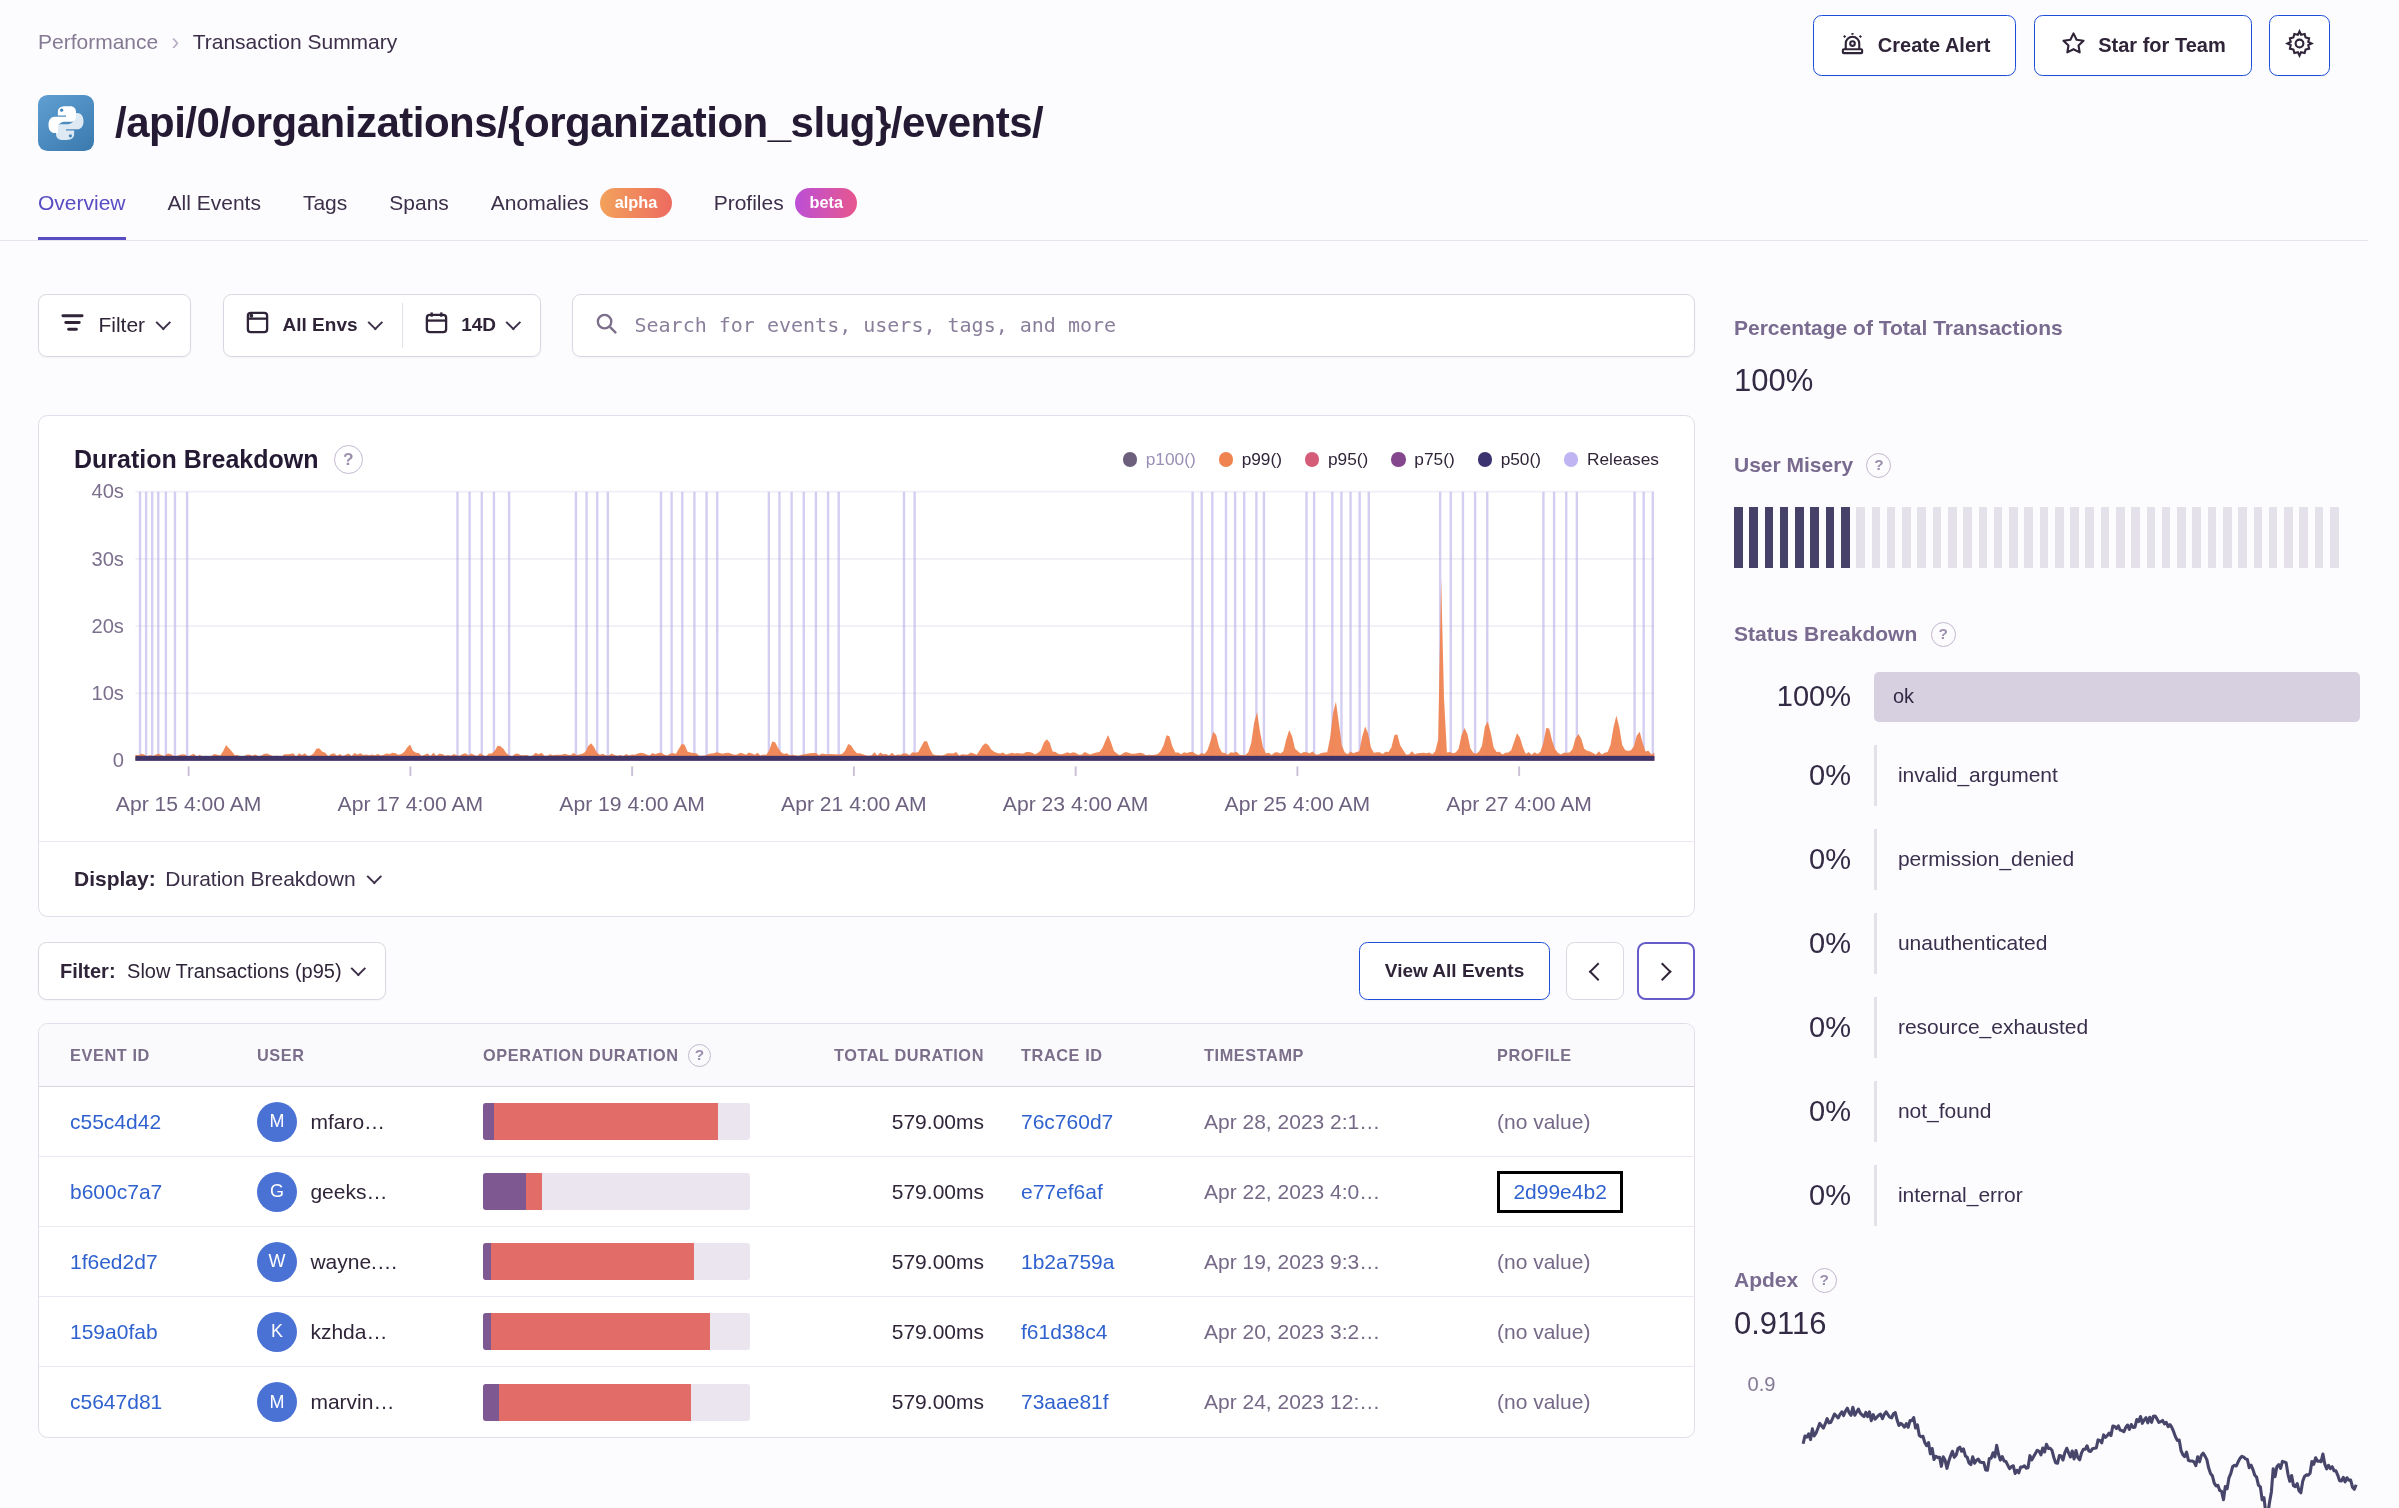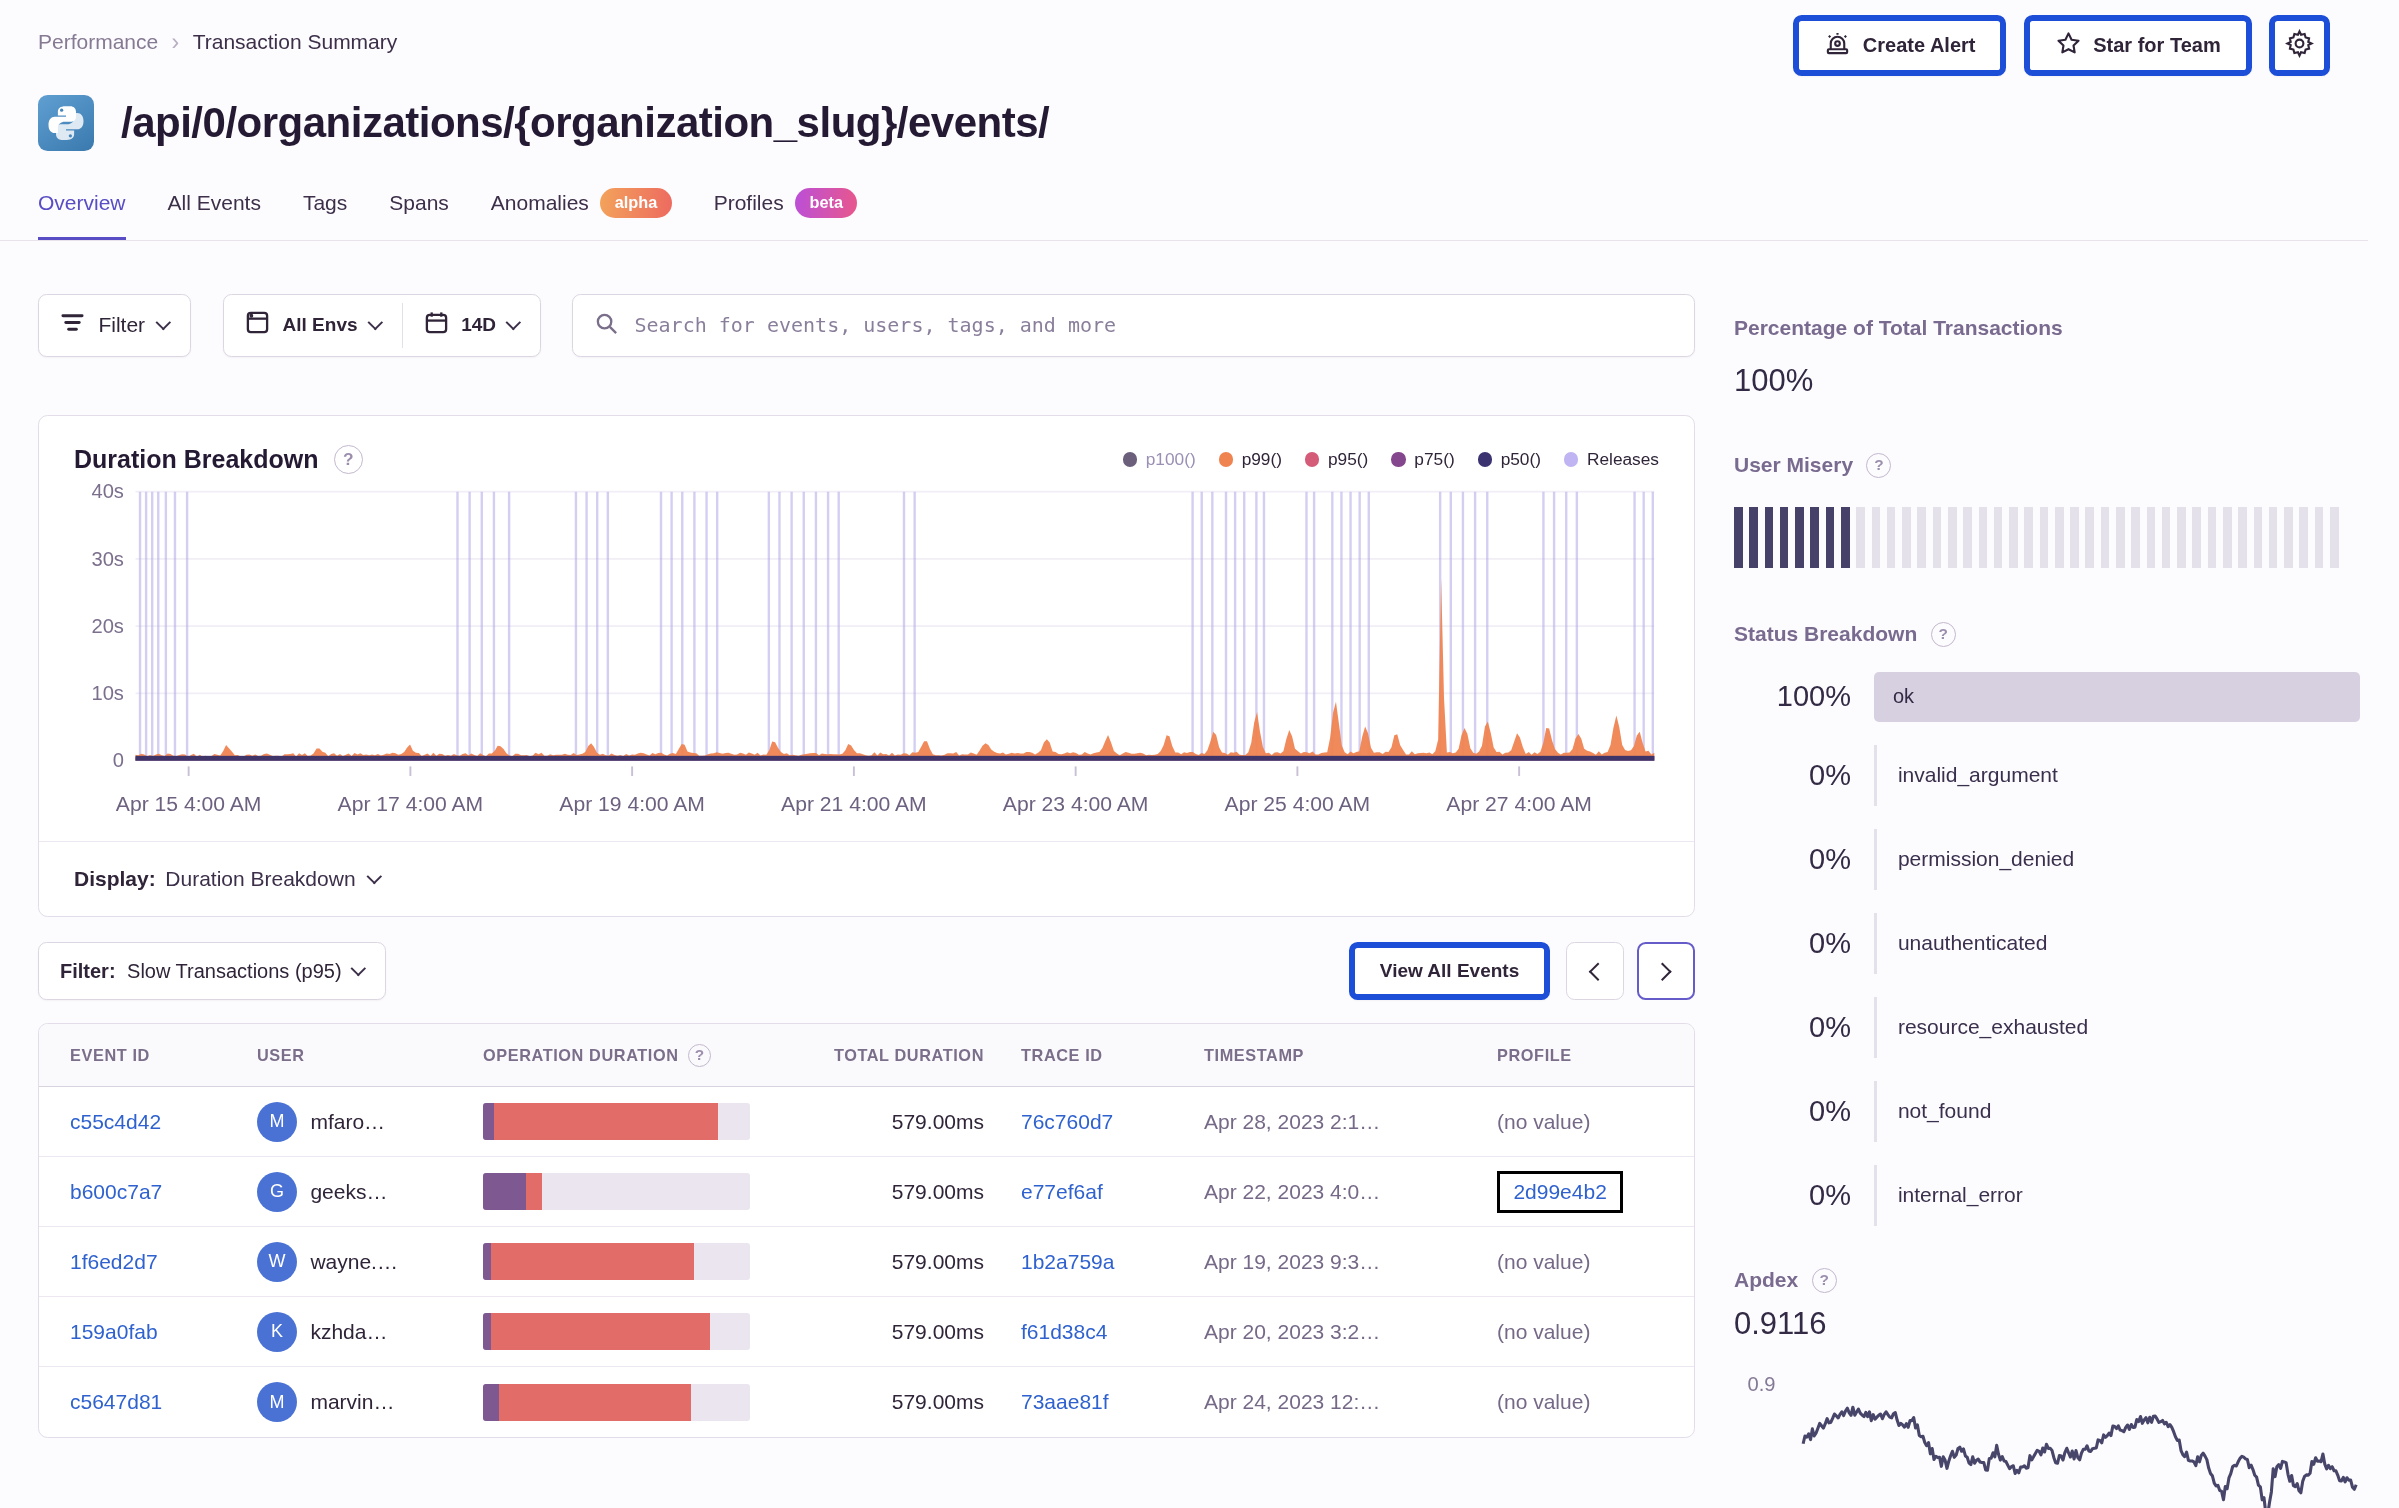--- a/index.html
+++ b/index.html
@@ -8,27 +8,27 @@
   .page { position:relative; width:2368px; height:1508px; overflow:hidden; background:#fcfbfd; }
 
   
   .topbar { display:flex; justify-content:space-between; align-items:flex-start; padding:15.4px 38px 0 38px; }
   .breadcrumb { display:flex; align-items:center; gap:13.4px; font-size:21px; margin-top:13.4px; }
   .crumb-root { color:#857a93; }
   .crumb-sep { color:#b7aec4; font-size:23px; }
   .crumb-current { color:#3c2f49; }
   .actions { display:flex; gap:17.3px; }
   .btn { display:flex; align-items:center; gap:11.5px; height:61px; padding:0 25px; background:#fff;
-         border:6px solid #1d4ed8; border-radius:8.6px; font-size:20px; font-weight:700; color:#2f2438;
+         border:1px solid #1d4ed8; border-radius:8.6px; font-size:20px; font-weight:700; color:#2f2438;
          box-shadow:0 1px 1.9px rgba(40,30,60,.04); cursor:pointer; }
   .btn.icon-only { width:61px; padding:0; justify-content:center; }
   .btn svg { flex:0 0 auto; }
 
   
-  .titlebar { display:flex; align-items:center; gap:27px; padding:19px 38px 0 38px; }
+  .titlebar { display:flex; align-items:center; gap:21px; padding:19px 38px 0 38px; }
   .proj-icon { width:56px; height:56px; border-radius:9.6px; background:linear-gradient(145deg,#5f9fd2,#3a79ad);
                display:flex; align-items:center; justify-content:center; }
   .page-title { font-size:42px; font-weight:700; letter-spacing:-0.5px; color:#251a33; }
 
   
   .tabs { display:flex; gap:42px; padding:37px 38px 0 38px; border-bottom:1px solid #e7e2ec; }
   .tab { display:flex; align-items:center; gap:11.5px; font-size:21px; color:#3c2f49; padding-bottom:19px;
          border-bottom:3.8px solid transparent; cursor:pointer; }
   .tab.active { color:#584dc4; border-bottom-color:#584dc4; font-weight:400; }
   .badge { color:#fff; font-size:16.3px; font-weight:700; padding:4.8px 14.4px 5.8px 14.4px; border-radius:19px; }

